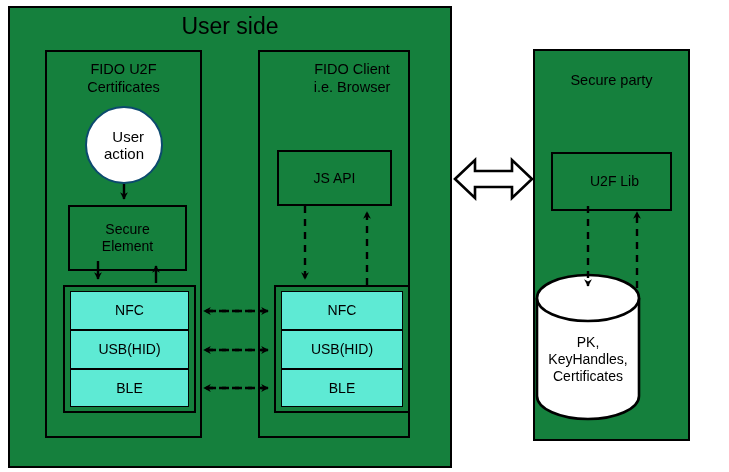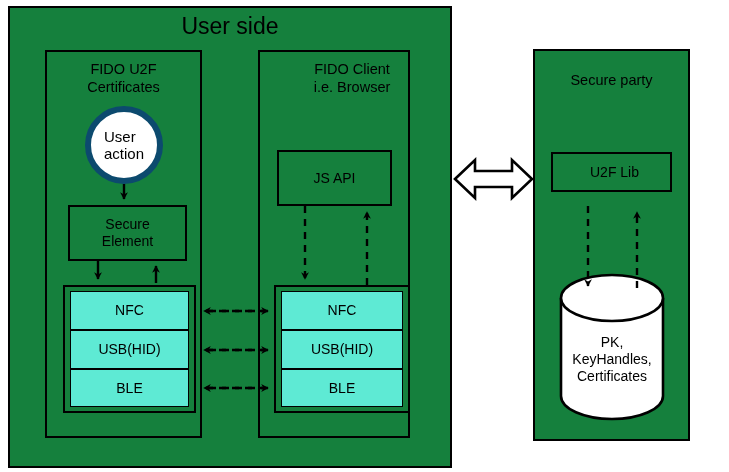--- a/index.html
+++ b/index.html
@@ -51,27 +51,27 @@
   }
   .panel-title {
     font-size: 14.5px;
   }
   .node-text {
     font-size: 14px;
   }
   .circle {
     position: absolute;
     box-sizing: border-box;
-    border: 6px solid #0c4a6e;
+    border: 2px solid #0c4a6e;
     border-radius: 50%;
     background: #ffffff;
     display: flex;
     align-items: center;
     justify-content: center;
-    text-align: left;
+    text-align: right;
     line-height: 1.15;
     white-space: pre-line;
     font-size: 15px;
   }
   svg.overlay {
     position: absolute;
     left: 0;
     top: 0;
     width: 729px;
     height: 472px;
@@ -98,21 +98,21 @@
 
   <div class="label-top title-user-side" style="left:8px; top:12px; width:444px;">User side</div>
 
   <div class="box" style="left:45px; top:50px; width:157px; height:388px;"></div>
   <div class="label-top panel-title" style="left:45px; top:60px; width:157px;">FIDO U2F
 Certificates</div>
 
   <div class="circle" style="left:85px; top:106px; width:78px; height:78px;">User
 action</div>
 
-  <div class="box centered-label node-text" style="left:68px; top:205px; width:119px; height:56px;">Secure
+  <div class="box centered-label node-text" style="left:68px; top:205px; width:119px; height:66px;">Secure
 Element</div>
 
   <div class="box" style="left:63px; top:285px; width:133px; height:128px;"></div>
   <div class="box-thin" style="left:70px; top:291px; width:119px; height:116px;"></div>
 
   <div class="box-thin centered-label node-text" style="left:70px; top:291px; width:119px; height:39px;">NFC</div>
   <div class="box-thin centered-label node-text" style="left:70px; top:330px; width:119px; height:39px;">USB(HID)</div>
   <div class="box-thin centered-label node-text" style="left:70px; top:369px; width:119px; height:38px;">BLE</div>
 
   <div class="box" style="left:258px; top:50px; width:152px; height:388px;"></div>
@@ -124,23 +124,23 @@
   <div class="box" style="left:274px; top:285px; width:136px; height:128px;"></div>
   <div class="box-thin" style="left:281px; top:291px; width:122px; height:116px;"></div>
 
   <div class="box-thin centered-label node-text" style="left:281px; top:291px; width:122px; height:39px;">NFC</div>
   <div class="box-thin centered-label node-text" style="left:281px; top:330px; width:122px; height:39px;">USB(HID)</div>
   <div class="box-thin centered-label node-text" style="left:281px; top:369px; width:122px; height:38px;">BLE</div>
 
   <div class="box" style="left:533px; top:49px; width:157px; height:392px;"></div>
   <div class="label-top panel-title" style="left:533px; top:71px; width:157px;">Secure party</div>
 
-  <div class="box centered-label node-text" style="left:551px; top:152px; width:121px; height:40px;padding-left:6px;">U2F Lib</div>
-
-  <div class="db-wrap" style="left:558px; top:272px; width:108px; height:150px;">
+  <div class="box centered-label node-text" style="left:551px; top:152px; width:121px; height:59px;padding-left:6px;">U2F Lib</div>
+
+  <div class="db-wrap" style="left:534px; top:272px; width:108px; height:150px;">
     <svg width="108" height="150" viewBox="0 0 108 150">
       <path d="M3,26 L3,124 A51,23 0 0 0 105,124 L105,26" fill="#ffffff" stroke="#000000" stroke-width="2.6"></path>
       <ellipse cx="54" cy="26" rx="51" ry="23" fill="#ffffff" stroke="#000000" stroke-width="2.6"></ellipse>
     </svg>
     <div class="db-text" style="left:0; top:62px;">PK,
 KeyHandles,
 Certificates</div>
   </div>
 
   <svg class="overlay">

